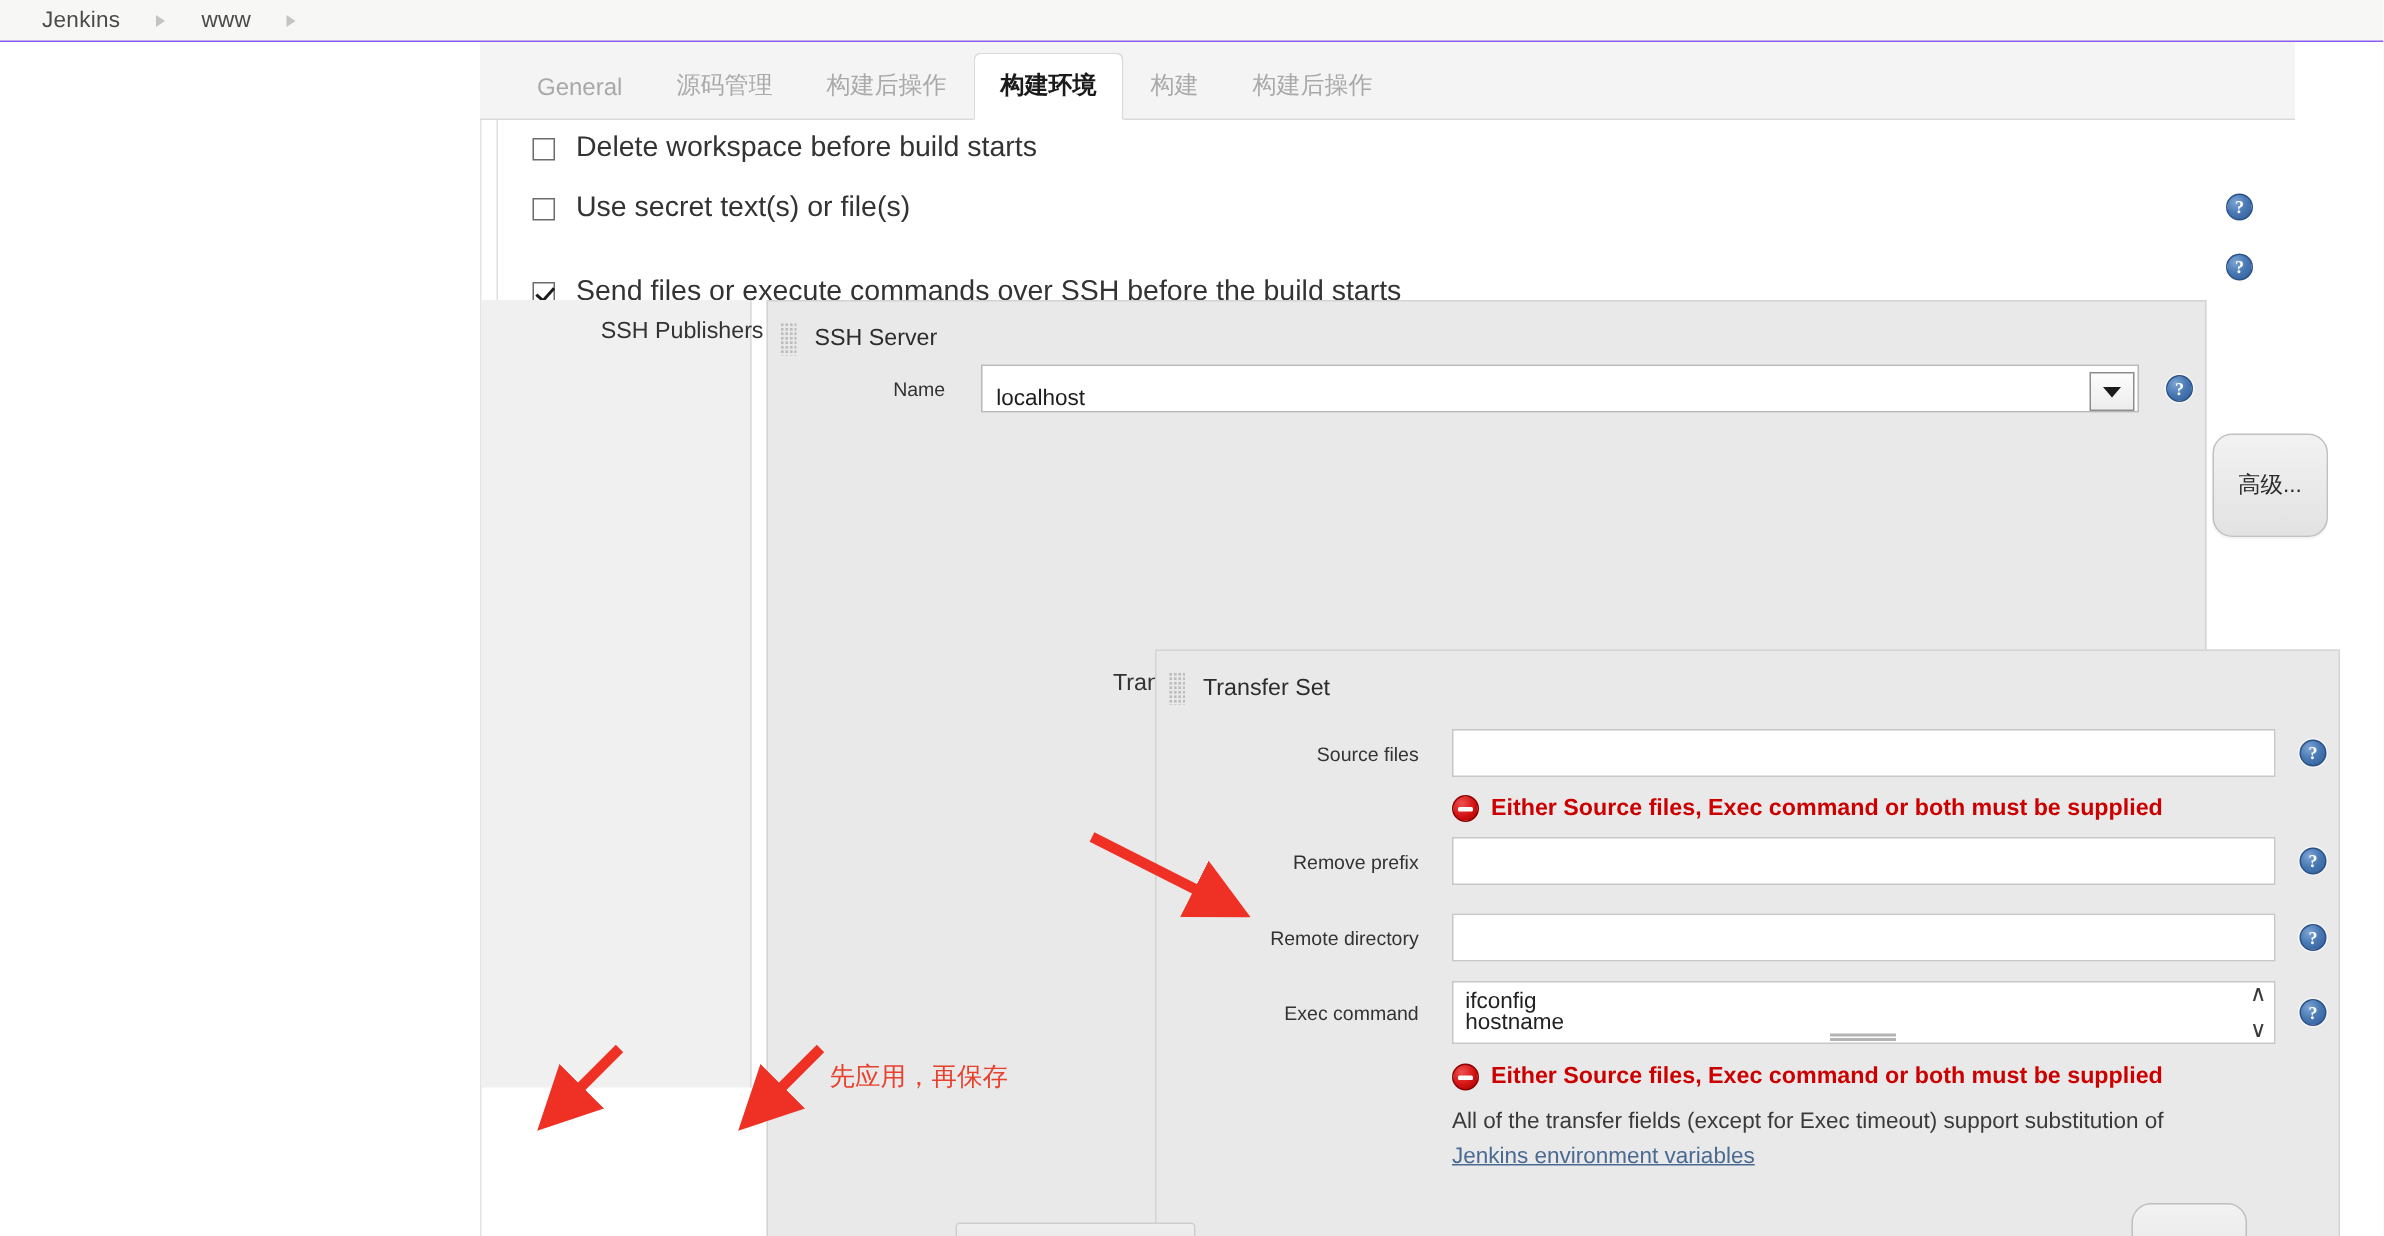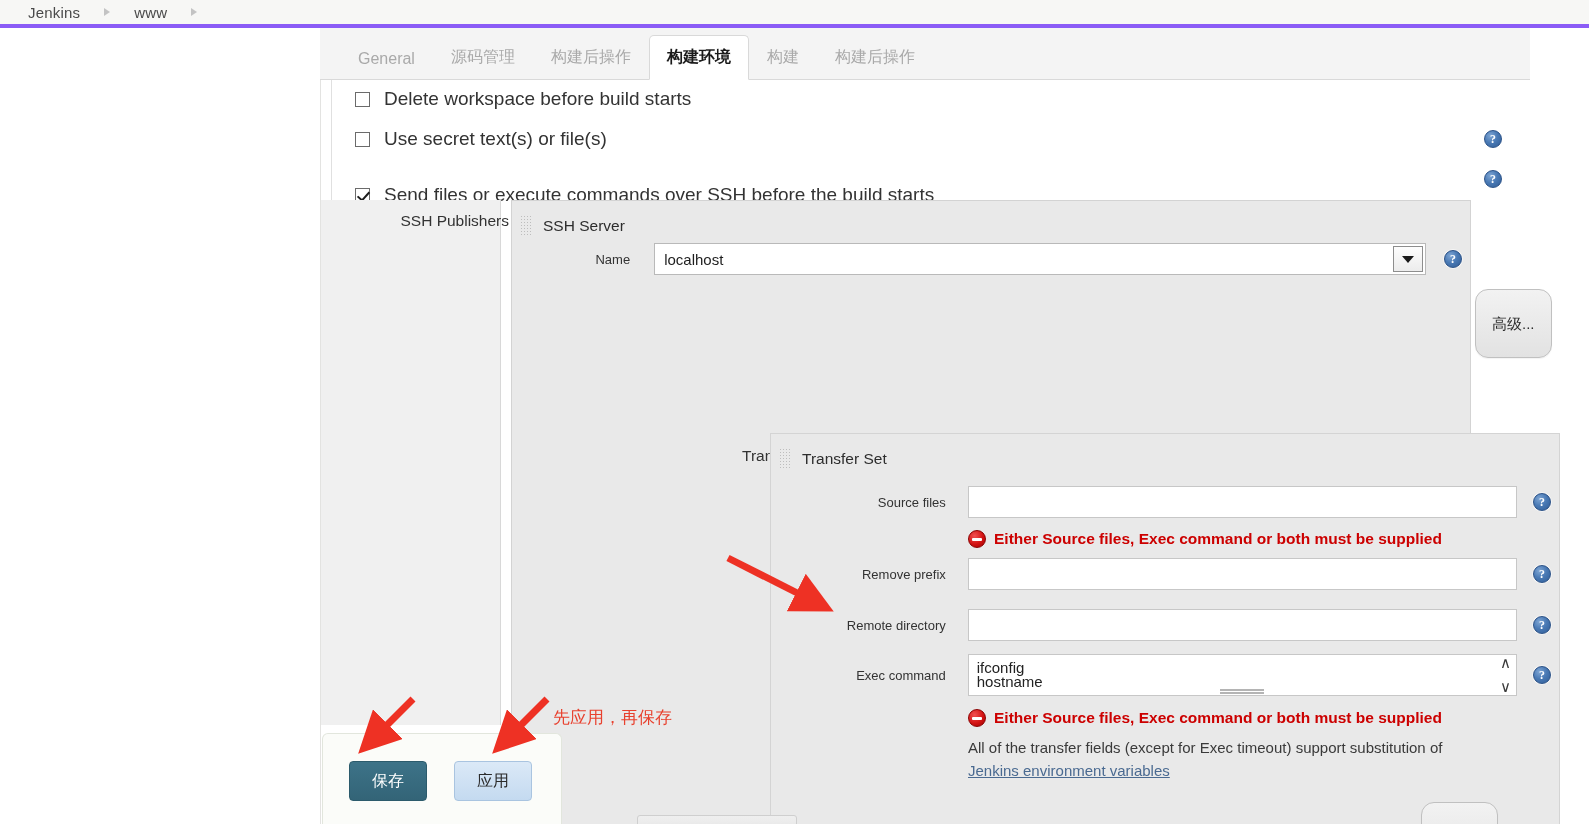--- a/index.html
+++ b/index.html
@@ -11,21 +11,21 @@
     overflow: hidden;
   }
   #root { position: relative; width: 1589px; height: 824px; background:#fff; }
 
   
   .breadcrumb-bar {
     position: absolute; left:0; top:0; width:1589px; height:28px;
     background:#f7f7f5;
     display:flex; align-items:center;
     padding-left:28px;
-    border-bottom:4px solid #8b5cf6;
+    border-bottom:1px solid #8b5cf6;
   }
   .bc-item { font-size:15px; color:#4a4a4a; letter-spacing:.2px; }
   .bc-sep {
     display:inline-block;
     width:0;height:0;
     border-left:6px solid #c3c3c3;
     border-top:4px solid transparent;
     border-bottom:4px solid transparent;
     margin:0 24px;
   }
@@ -285,21 +285,21 @@
 
     <div class="ssh-outer">
 
       <div style="position:absolute;left:8px;top:14px;display:flex;align-items:center;gap:12px;">
         <span class="grip"></span>
         <span class="sec-title">SSH Server</span>
       </div>
 
       <div class="field-row" style="left:40px; top:42px; width:910px;">
         <span class="field-label" style="width:80px;">Name</span>
-        <div class="selectbox" style="margin-left:24px; width:790px;">
+        <div class="selectbox" style="margin-left:24px; width:790px;align-items:flex-end;">
           <span>localhost</span>
           <span class="sel-arrow"></span>
         </div>
         <span class="help-icon" style="margin-left:18px;">?</span>
       </div>
 
       <button class="btn-adv" style="position:absolute; left:963px; top:88px;">高级...</button>
 
       <div style="position:absolute; left:230px; top:246px; font-size:15.5px; color:#333;">Transfers</div>
 
@@ -356,24 +356,20 @@
         <a class="helplink" style="position:absolute; left:197px; top:328px;" href="#">Jenkins environment variables</a>
 
         <button class="btn-adv" style="position:absolute; left:650px; top:368px;">高级...</button>
       </div>
 
     </div>
   </div>
 
   <div class="bottom-partial"></div>
 
-  <div class="savebar">
-    <button class="btn-save">保存</button>
-    <button class="btn-apply">应用</button>
-  </div>
 
   <div class="annot-text">先应用，再保存</div>
 
   <svg class="arrow-svg" style="left:355px; top:695px;" width="70" height="60">
     <defs>
       <marker id="ah1" markerWidth="6" markerHeight="6" refX="3" refY="3" orient="auto">
         <path d="M0,0 L6,3 L0,6 z" fill="#ee3124"></path>
       </marker>
     </defs>
     <line x1="58" y1="4" x2="18" y2="44" stroke="#ee3124" stroke-width="7" marker-end="url(#ah1)"></line>

